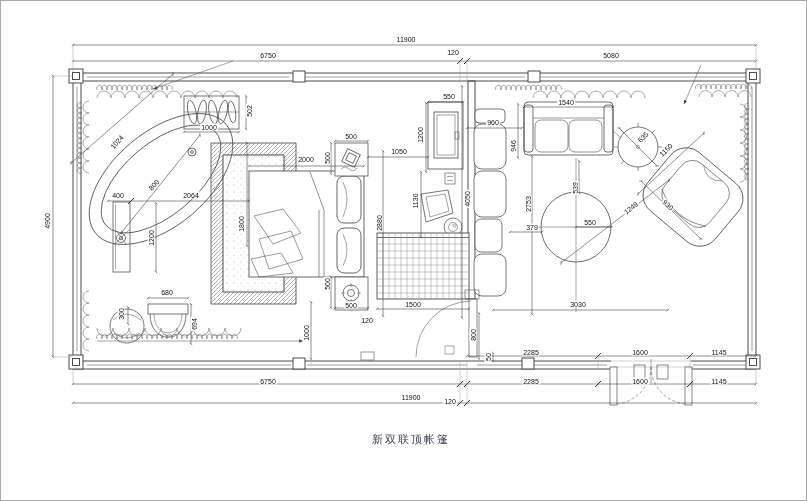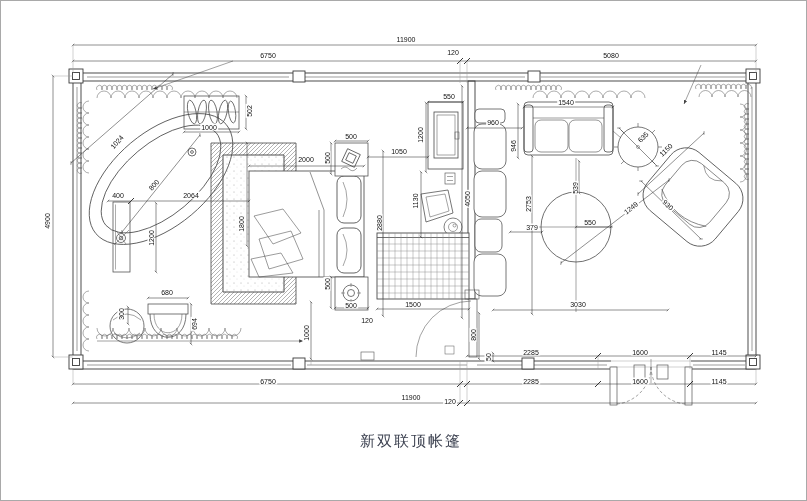--- a/index.html
+++ b/index.html
@@ -1,19 +1,19 @@
 <!DOCTYPE html>
 <html><head>
 <meta charset="utf-8">
 <style>
   html,body{margin:0;padding:0;background:#e8e8e8;}
   #stage{position:relative;width:807px;height:501px;background:#fff;border:1px solid #a9a9a9;box-sizing:border-box;overflow:hidden;font-family:"Liberation Sans",sans-serif;margin:0 auto;}
   #plan-svg{position:absolute;left:0;top:0;}
   .dim{position:absolute;font-size:7px;line-height:7px;color:#111;white-space:nowrap;background:#fff;padding:0 1px;transform-origin:center;}
-  #drawing-title{position:absolute;left:340px;top:431px;width:140px;text-align:center;font-size:15px;letter-spacing:2px;color:#3c4150;font-family:"DejaVu Serif","Liberation Serif",serif;}
+  #drawing-title{position:absolute;left:340px;top:431px;width:140px;text-align:center;font-size:11px;letter-spacing:2px;color:#3c4150;font-family:"DejaVu Serif","Liberation Serif",serif;}
 </style>
 </head>
 <body>
 
 <div id="stage">
 
 <svg id="plan-svg" width="807" height="501" viewBox="0 0 807 501">
   <defs>
     <marker id="tk" markerWidth="7" markerHeight="7" refX="3.5" refY="3.5" orient="auto">
       <path d="M1.2,5.8 L5.8,1.2" stroke="#222" stroke-width="0.9"></path>

